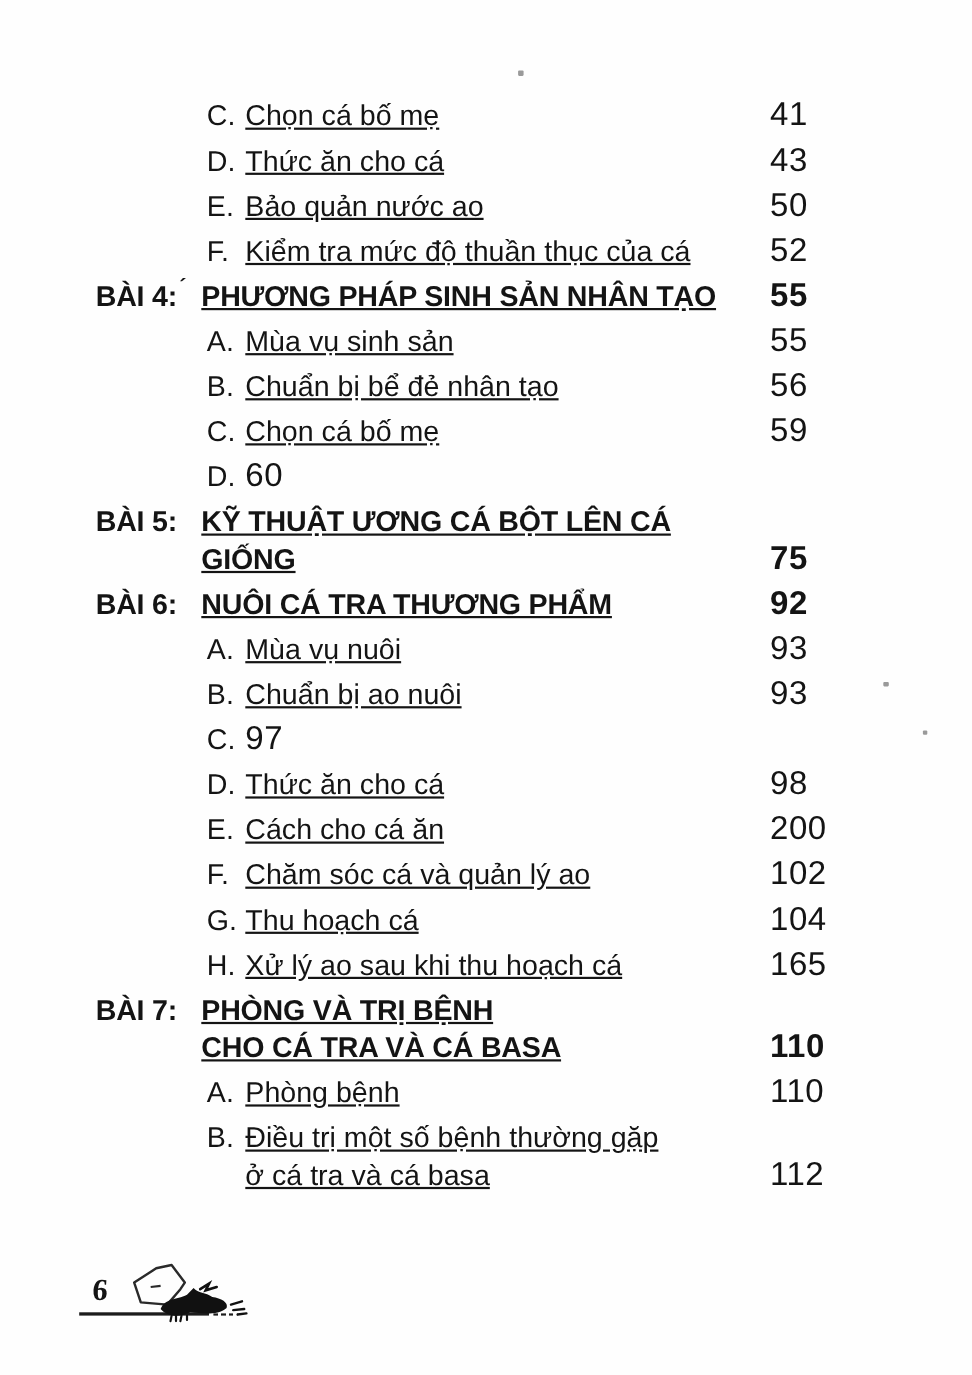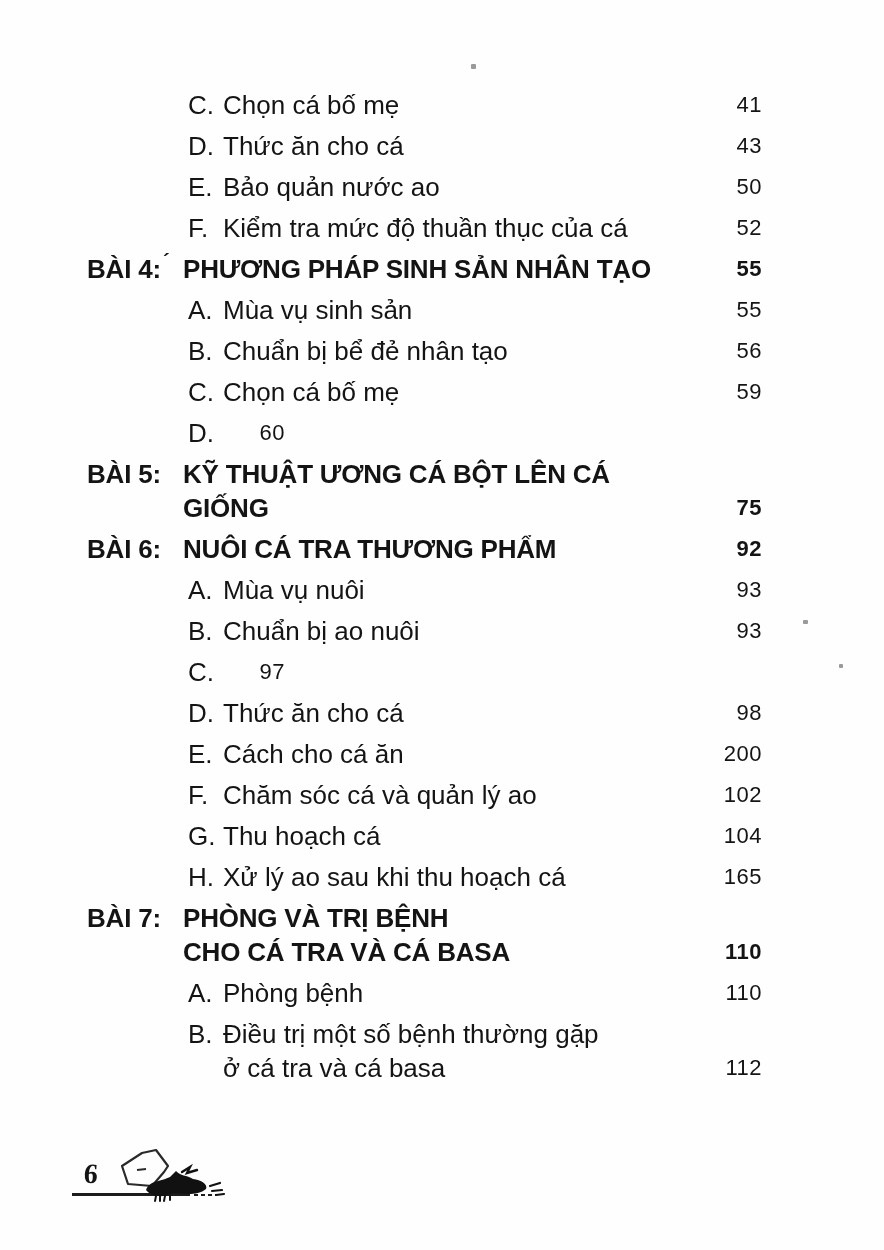--- a/index.html
+++ b/index.html
@@ -20,34 +20,34 @@
     padding-top: 88px;
   }
   .toc-row {
     position: relative;
     display: flex;
     align-items: flex-start;
     padding-left: 87px;
     padding-right: 122px;
     margin-bottom: 7px;
   }
-  .line { line-height: 34px; }
+  .line { line-height: 34px; text-decoration: underline; }
   .toc-row .label {
     flex: 0 0 auto;
     line-height: 34px;
     white-space: nowrap;
   }
   .toc-row .lines { flex: 1 1 auto; }
   .toc-row .page {
     flex: 0 0 auto;
     align-self: flex-end;
     width: 62px;
-    text-align: right;
+    text-align: left;
     line-height: 34px;
-    font-size: 22px;
+    font-size: 30px;
     letter-spacing: 0.5px;
   }
   .row-sub {
     font-size: 26px;
   }
   .row-sub .label {
     margin-left: 101px;
     width: 35px;
   }
   .row-chapter {

